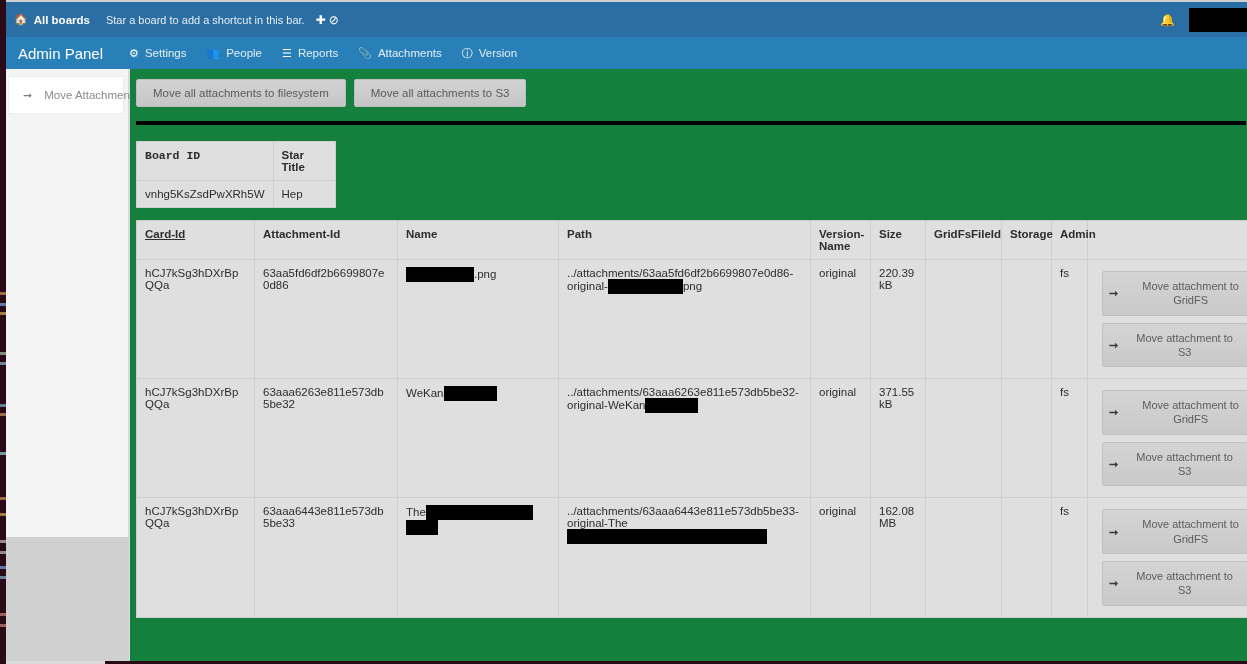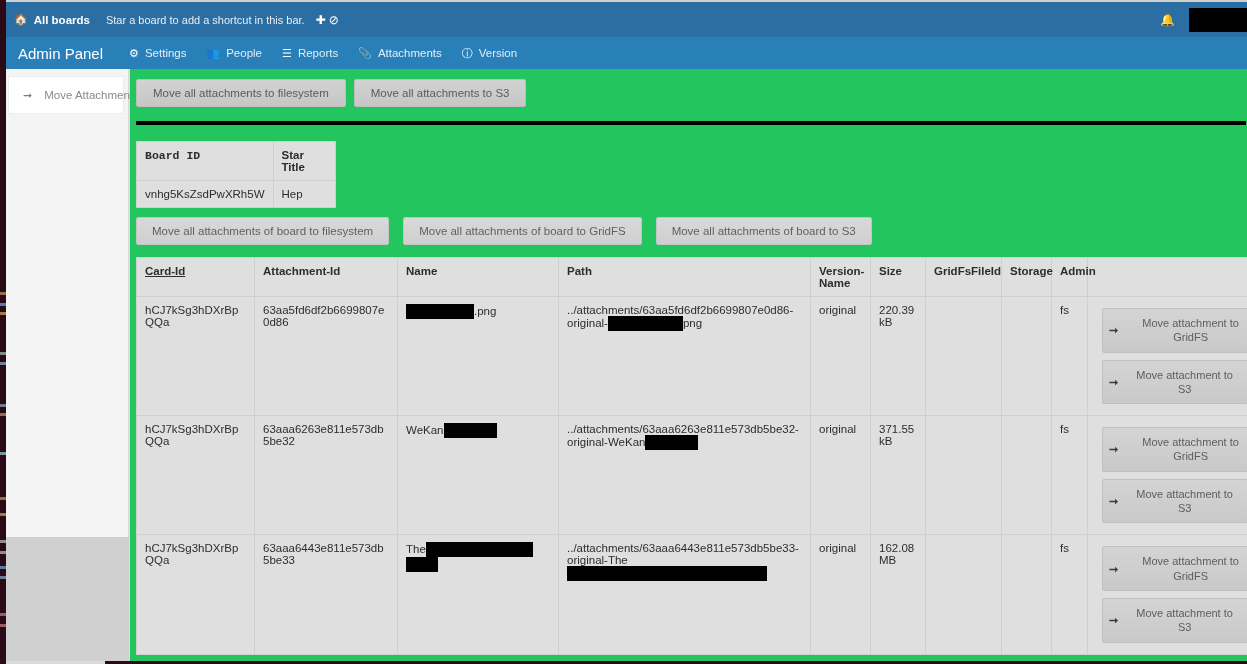--- a/index.html
+++ b/index.html
@@ -71,21 +71,21 @@
   .side-item {
     margin: 7px 4px 0 4px; height: 38px; background: #ffffff;
     display: flex; align-items: center; gap: 12px; padding-left: 14px;
     border: 1px solid #ececec; cursor: pointer;
   }
   .side-item .arrow-ico { color: #7d7d7d; font-size: 11px; }
   .side-item .side-label { color: #8a8a8a; font-size: 11.5px; white-space: nowrap; }
 
   .content {
     position: absolute; left: 130px; top: 0; width: 1117px; height: 595px;
-    background: #22c55e;
+    background: #15803d;
   }
 
   .btn-row { display: flex; gap: 8px; padding: 10px 0 0 6px; }
   .btn {
     background: linear-gradient(#d2d2d2, #c6c6c6);
     border: 1px solid #bdbdbd; border-radius: 2px;
     color: #5b5b5b; font-size: 11.5px; padding: 7px 16px;
     white-space: nowrap; cursor: pointer; font-family: "Liberation Sans", sans-serif;
   }
   .btn2 {
@@ -248,25 +248,20 @@
           </tr>
         </thead>
         <tbody>
           <tr>
             <td>vnhg5KsZsdPwXRh5W</td>
             <td>Hep</td>
           </tr>
         </tbody>
       </table>
 
-      <div class="board-btn-row">
-        <button class="btn2">Move all attachments of board to filesystem</button>
-        <button class="btn2">Move all attachments of board to GridFS</button>
-        <button class="btn2">Move all attachments of board to S3</button>
-      </div>
 
       <table class="grid att-table">
         <thead>
           <tr>
             <th class="c-card">Card-Id</th>
             <th class="c-att">Attachment-Id</th>
             <th class="c-name">Name</th>
             <th class="c-path">Path</th>
             <th class="c-ver">Version-Name</th>
             <th class="c-size">Size</th>

